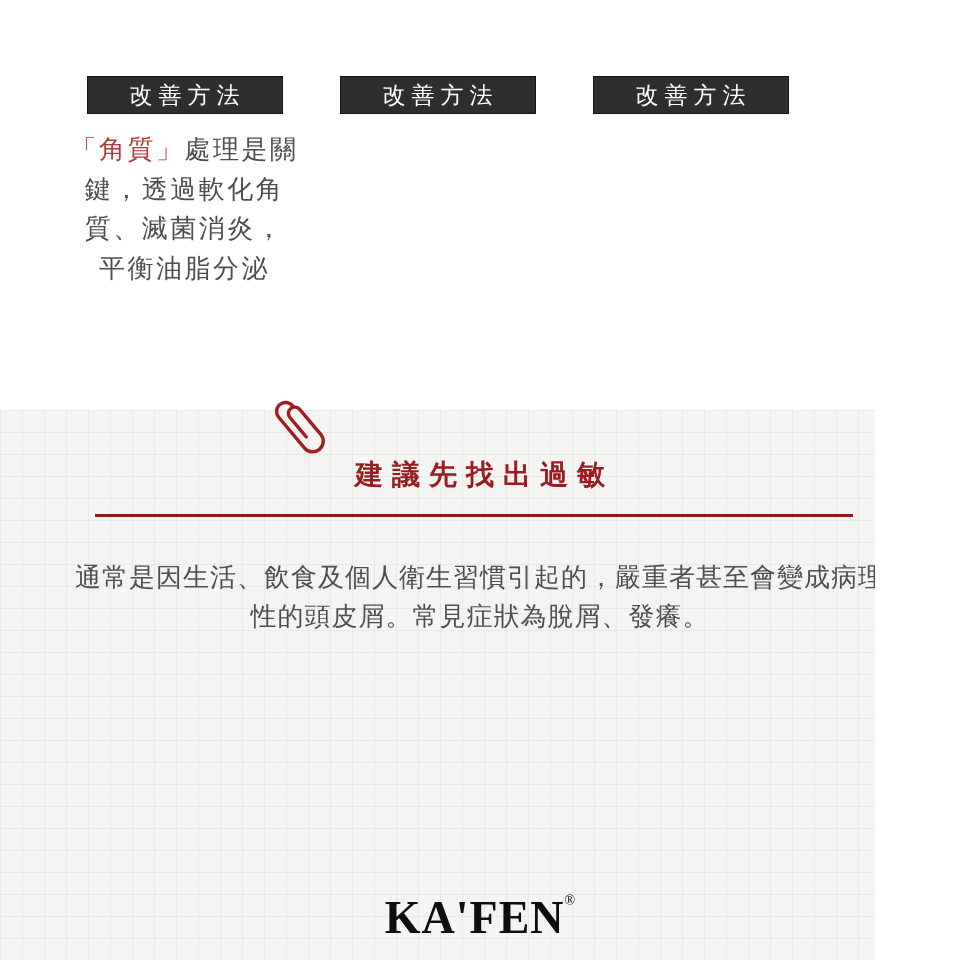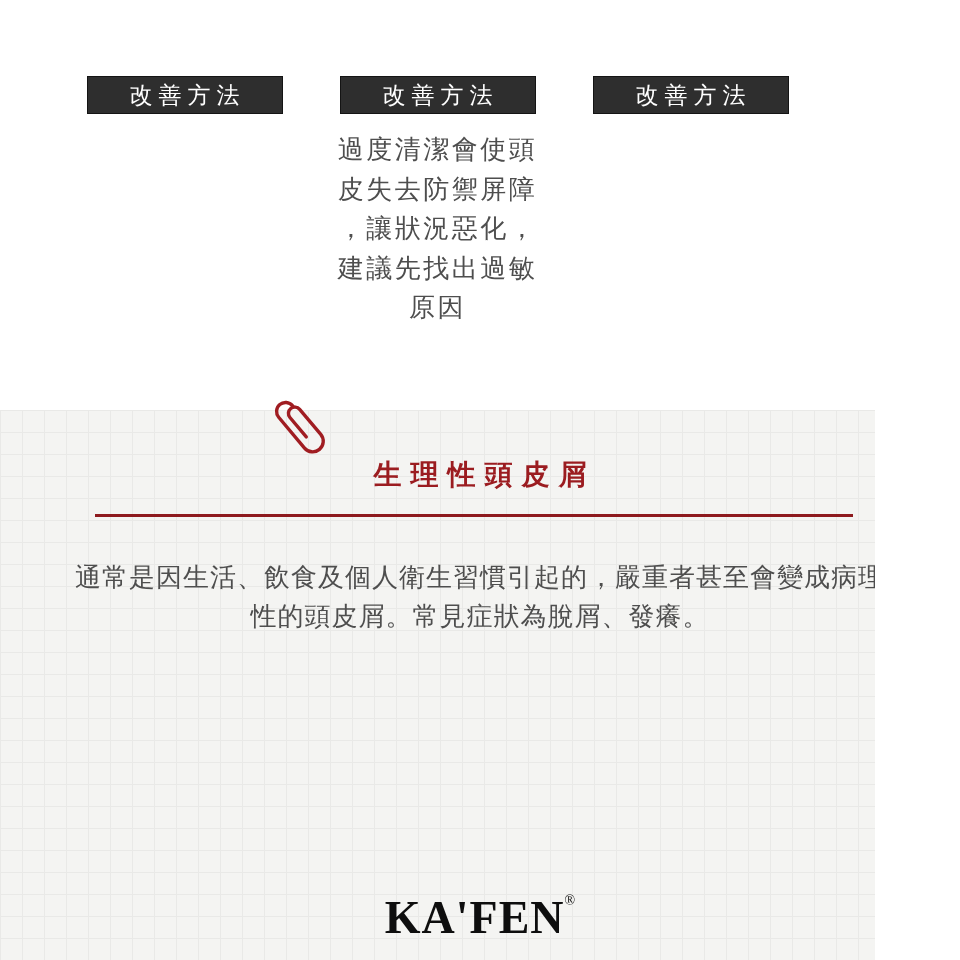--- a/index.html
+++ b/index.html
@@ -55,46 +55,45 @@
 </style>
 </head>
 <body>
 
 <div class="page">
 
   <section class="cols">
 
     <div class="col">
       <div class="method-header">改善方法</div>
+      <div class="method-text"><span class="hl">「角質」</span><span>處理是關
+鍵，透過軟化角
+質、滅菌消炎，
+平衡油脂分泌</span></div>
     </div>
 
     <div class="col">
       <div class="method-header">改善方法</div>
-      <div class="method-text"><span class="hl"></span><span>過度清潔會使頭
-皮失去防禦屏障
-，讓狀況惡化，
-建議先找出過敏
-原因</span></div>
     </div>
 
     <div class="col">
       <div class="method-header">改善方法</div>
     </div>
 
   </section>
 
   <section class="bottom">
 
     <div class="paperclip">
       <svg viewBox="0 0 34 66" width="36" height="70" aria-hidden="true">
         <path d="M 24.5 13 A 8.5 8.5 0 0 0 7.5 13 L 7.5 51 A 10 10 0 0 0 27.5 51 L 27.5 20 A 6 6 0 0 0 15.5 20 L 15.5 44" fill="none" stroke="#a01d22" stroke-width="3.2" stroke-linecap="round"></path>
       </svg>
     </div>
 
-    <h2 class="sec-title">生理性頭皮屑</h2>
+    <h2 class="sec-title">建議先找出過敏</h2>
     <div class="underline"></div>
 
     <p class="para p1">通常是因生活、飲食及個人衛生習慣引起的，嚴重者甚至會變成病理
 性的頭皮屑。常見症狀為脫屑、發癢。</p>
 
     <div class="logo"><span>KA'FEN</span><sup>®</sup></div>
 
   </section>
 
 </div>

